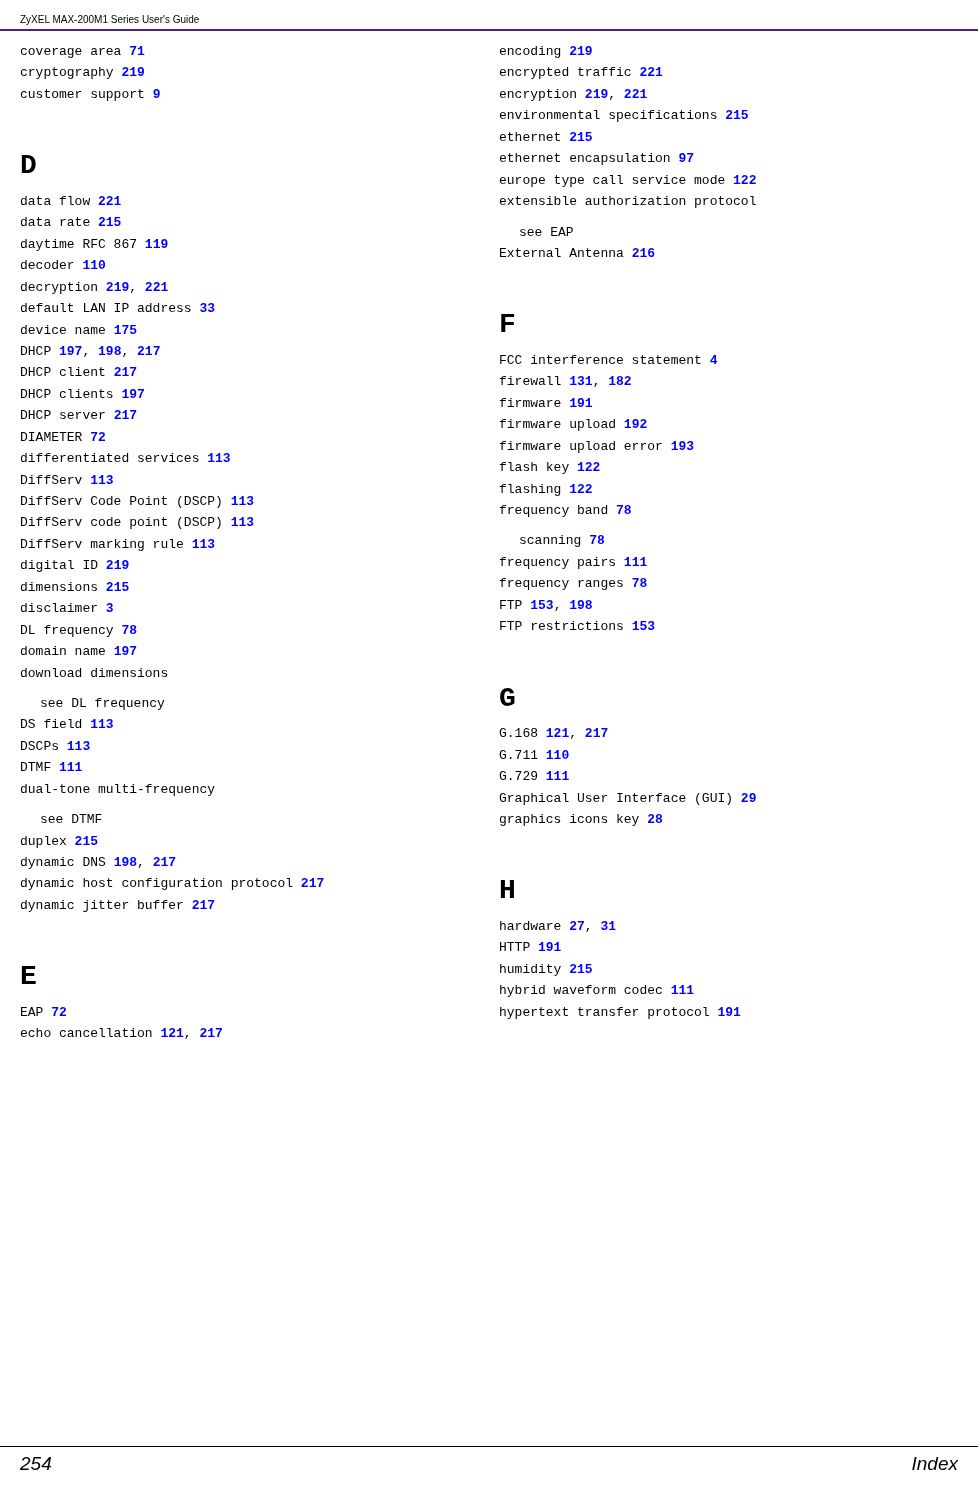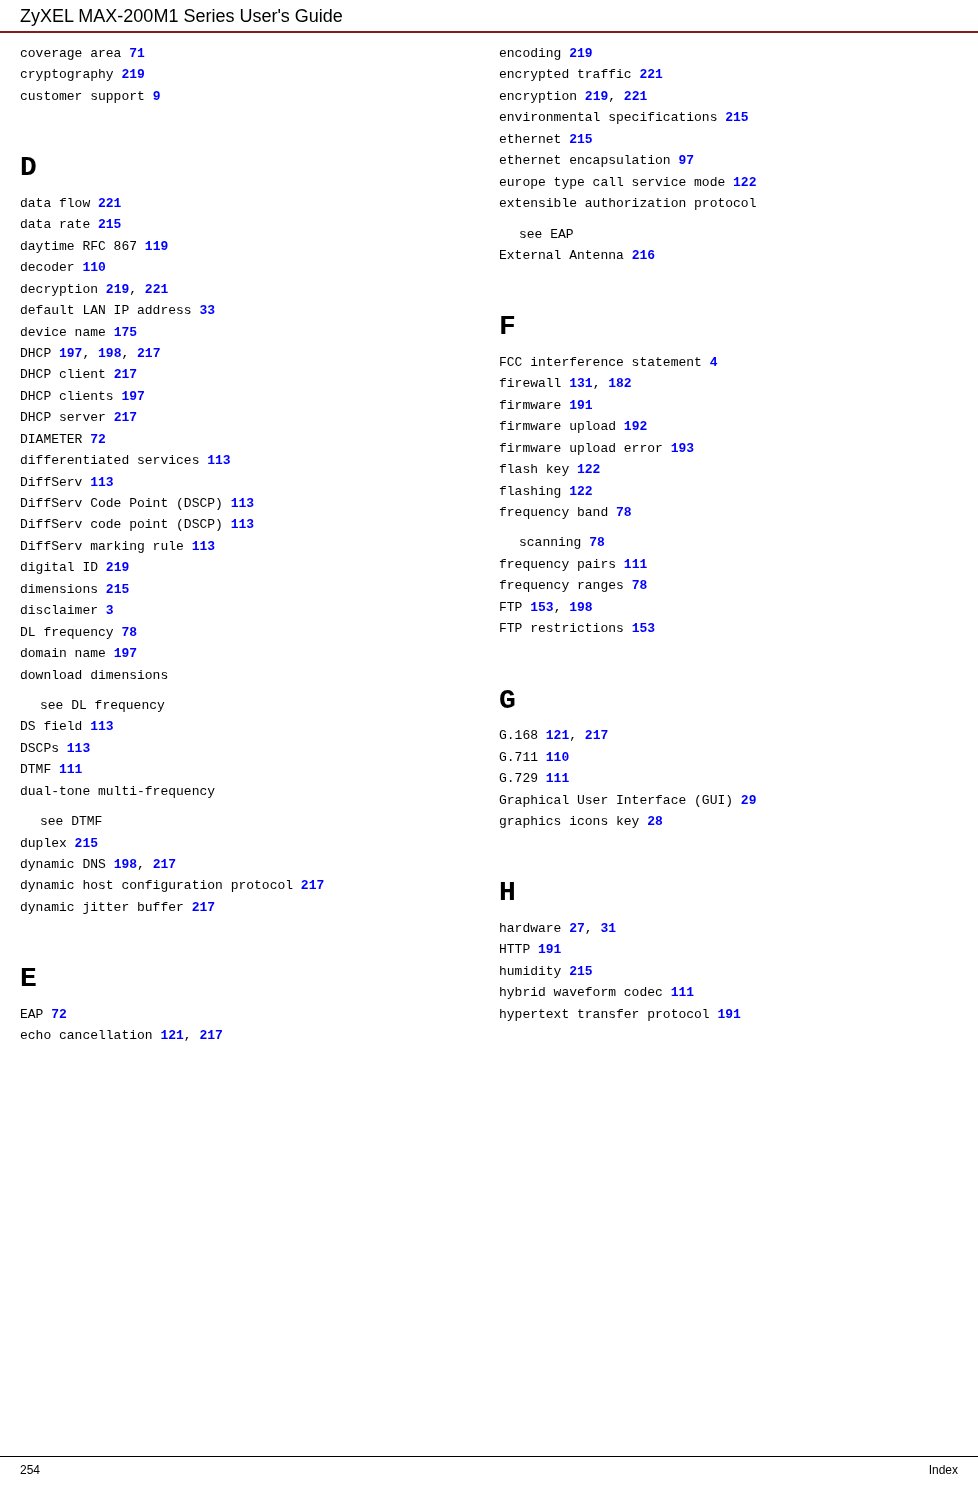--- a/index.html
+++ b/index.html
@@ -5,23 +5,23 @@
     * { margin: 0; padding: 0; box-sizing: border-box; }
     body {
       font-family: Arial, Helvetica, sans-serif;
       font-size: 13px;
       color: #000;
       background: #fff;
       width: 978px;
       min-height: 1499px;
     }
     .header {
-      border-bottom: 2px solid #7f1d1d;
-      padding: 6px 20px 4px 20px;
-      font-size: 18px;
+      border-bottom: 2px solid #4c1d95;
+      padding: 14px 20px 4px 20px;
+      font-size: 10px;
       font-weight: normal;
     }
     .page-container {
       display: flex;
       flex-direction: column;
       min-height: 1450px;
     }
     .two-col {
       display: flex;
       flex: 1;
@@ -56,22 +56,23 @@
     }
     .index-entry span.link-num {
       color: #00f;
       font-weight: bold;
     }
     .footer {
       display: flex;
       justify-content: space-between;
       padding: 6px 20px;
       border-top: 1px solid #000;
-      font-size: 12px;
+      font-size: 19px;
       margin-top: auto;
+      font-style: italic;
     }
     .spacer { height: 10px; }
   </style>
 </head>
 <body>
 
 <div class="header">
   <span>ZyXEL MAX-200M1 Series User's Guide</span>
 </div>
 

